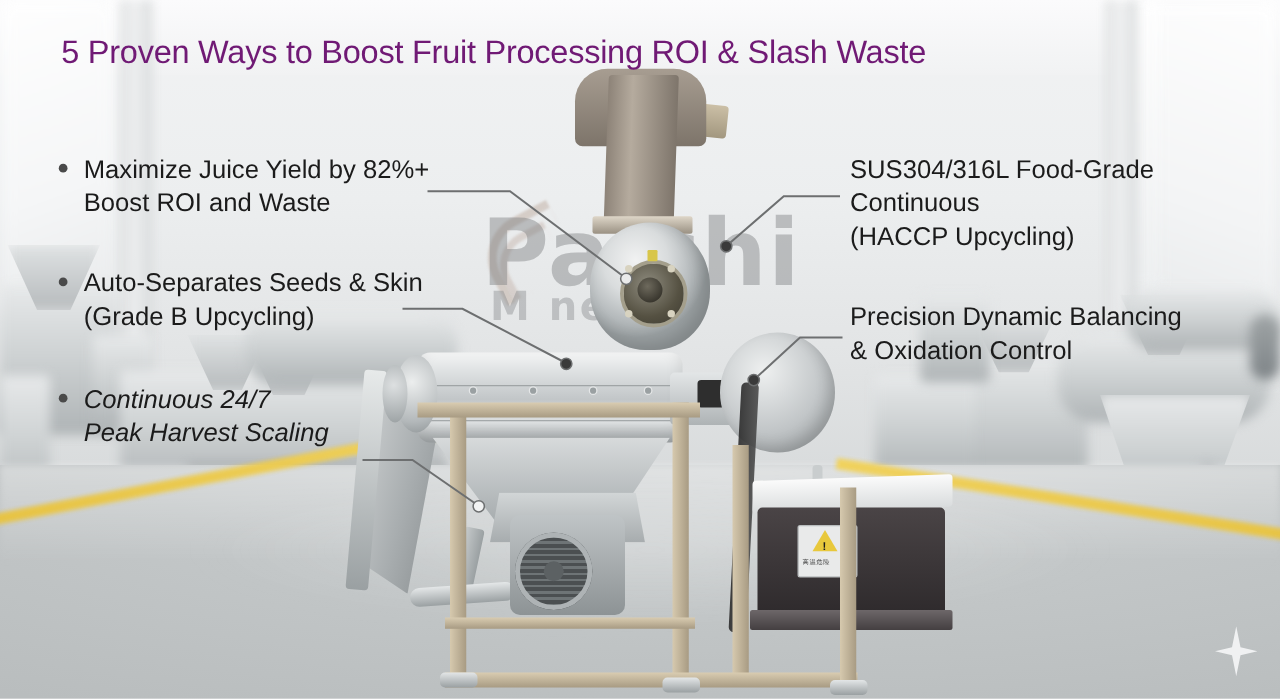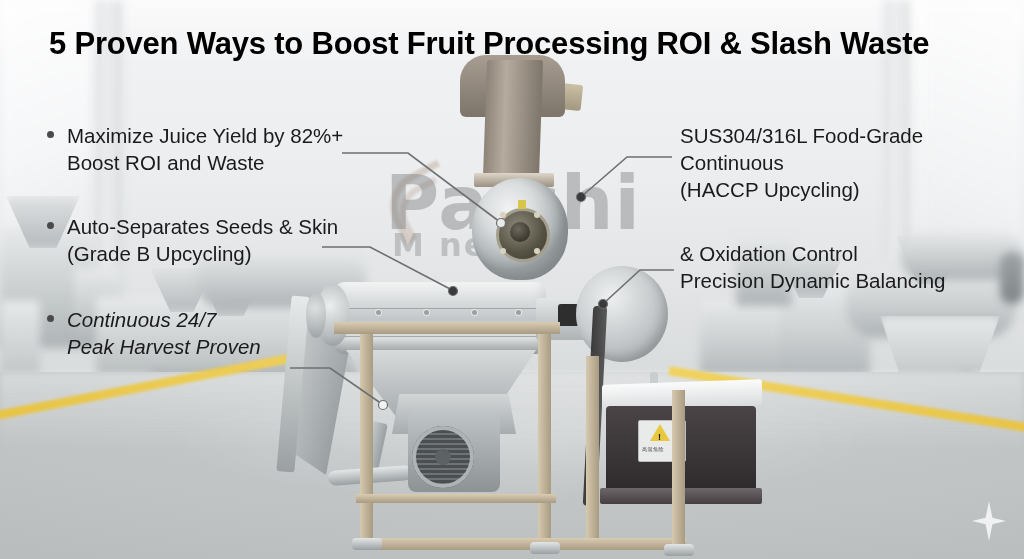--- a/index.html
+++ b/index.html
@@ -291,21 +291,21 @@
   .mtri-i{position:absolute;left:358px;top:372px;font-size:9px;color:#1d1d1d;font-weight:700;}
   .mlabel-t{position:absolute;left:342px;top:386px;font-size:5px;color:#3a3a3a;letter-spacing:.5px;}
   .mbase{
     position:absolute;left:300px;top:428px;width:162px;height:16px;
     background:linear-gradient(180deg,#6d6769,#443f41);border-radius:2px;
   }
 
   
   .title{
     position:absolute;left:49px;top:26px;
-    font-size:31px;font-weight:700;color:#000000;
+    font-size:26px;font-weight:400;color:#701a75;
     letter-spacing:-.2px;white-space:nowrap;
     font-family:"Liberation Sans","DejaVu Sans",sans-serif;
   }
   .callout{position:absolute;color:#1b1b1b;font-size:20.5px;line-height:27px;}
   .callout.left{text-align:left;}
   .bullet{
     position:absolute;left:0;top:9px;width:7px;height:7px;border-radius:50%;
     background:#4a4a4a;
   }
   .ctext{display:block;margin-left:20px;white-space:nowrap;}
@@ -466,33 +466,33 @@
     <span class="ctext">
       <span class="ln">Auto-Separates Seeds &amp; Skin</span>
       <span class="ln">(Grade B Upcycling)</span>
     </span>
   </div>
 
   <div class="callout left" style="left:47px;top:306px;font-style:italic;">
     <span class="bullet"></span>
     <span class="ctext">
       <span class="ln">Continuous 24/7</span>
-      <span class="ln">Peak Harvest Proven</span>
+      <span class="ln">Peak Harvest Scaling</span>
     </span>
   </div>
 
   <div class="callout right" style="left:680px;top:122px;">
     <span class="ctext">
       <span class="ln">SUS304/316L Food-Grade</span>
       <span class="ln">Continuous</span>
       <span class="ln">(HACCP Upcycling)</span>
     </span>
   </div>
 
   <div class="callout right" style="left:680px;top:240px;">
     <span class="ctext">
+      <span class="ln">Precision Dynamic Balancing</span>
       <span class="ln">&amp; Oxidation Control</span>
-      <span class="ln">Precision Dynamic Balancing</span>
     </span>
   </div>
 
   <div class="sparkle"></div>
 </div>
 
 </body></html>

